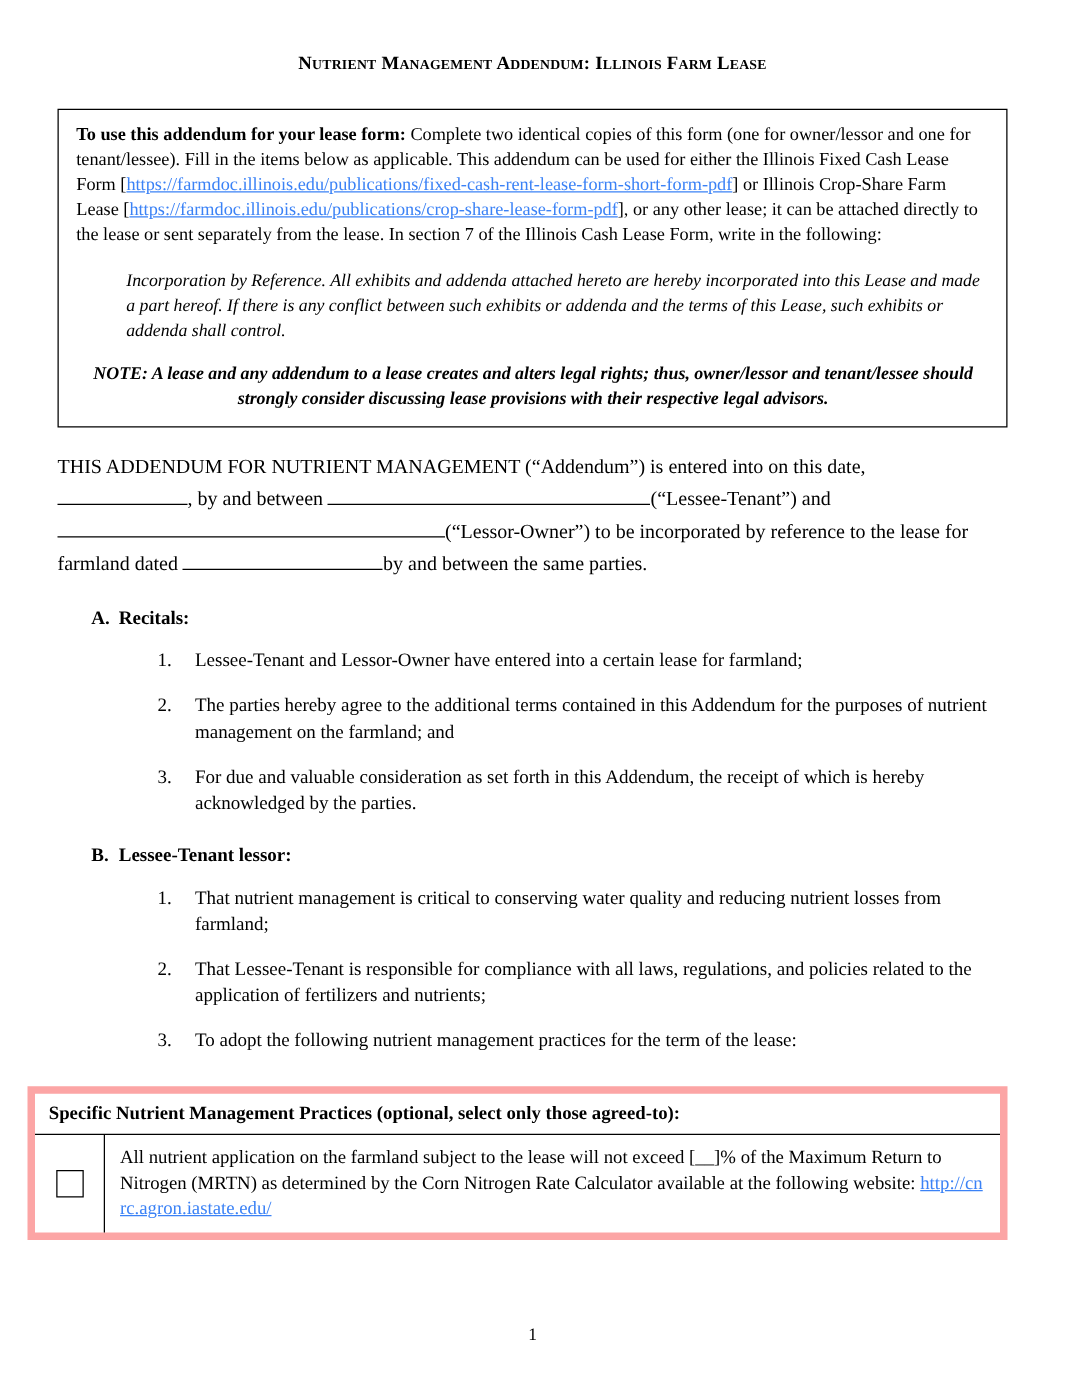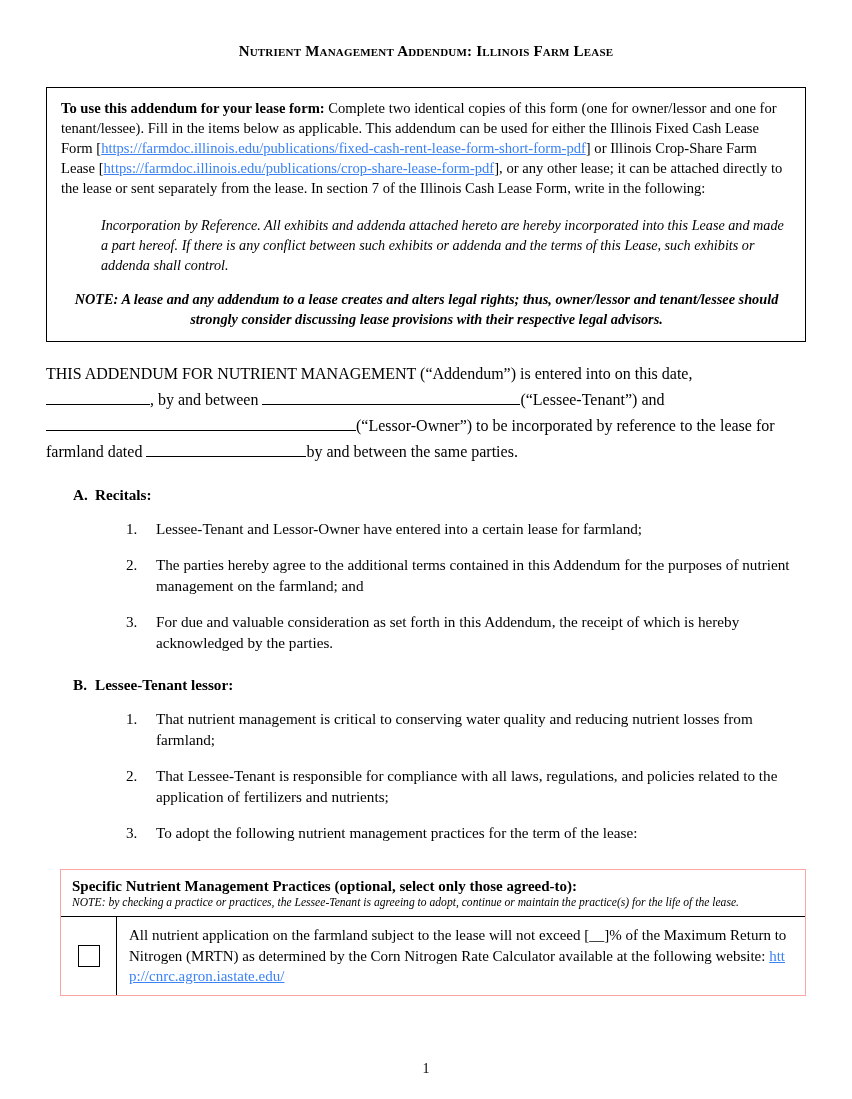--- a/index.html
+++ b/index.html
@@ -97,22 +97,22 @@
     width: 30px;
     flex: 0 0 30px;
     text-align: left;
     margin-left: 126px;
   }
   ol.items li .txt {
     flex: 1 1 auto;
     padding-right: 52px;
   }
   .practices-box {
-    margin: 25px 46px 0 60px;
-    border: 1px solid #fca5a5;
+    margin: 25px 46px 0 22px;
+    border: 6px solid #fca5a5;
   }
   .practices-head {
     padding: 8px 11px 7px 11px;
     border-bottom: 1px solid #000;
   }
   .practices-head .h1 {
     font-weight: bold;
     font-size: 15px;
   }
   .practices-head .h2 {
@@ -218,21 +218,20 @@
       <li>
         <span class="num">3.</span>
         <span class="txt">To adopt the following nutrient management practices for the term of the lease:</span>
       </li>
     </ol>
   </div>
 
   <div class="practices-box">
     <div class="practices-head">
       <div class="h1">Specific Nutrient Management Practices (optional, select only those agreed-to):</div>
-      <div class="h2">NOTE: by checking a practice or practices, the Lessee-Tenant is agreeing to adopt, continue or maintain the practice(s) for the life of the lease.</div>
     </div>
     <div class="practice-row">
       <div class="practice-check">
         <div class="checkbox"></div>
       </div>
       <div class="practice-text">
         <span>All nutrient application on the farmland subject to the lease will not exceed [__]% of the Maximum Return to Nitrogen (MRTN) as determined by the Corn Nitrogen Rate Calculator available at the following website:  </span><a class="lnk" href="#">http://cnrc.agron.iastate.edu/</a>
       </div>
     </div>
   </div>

